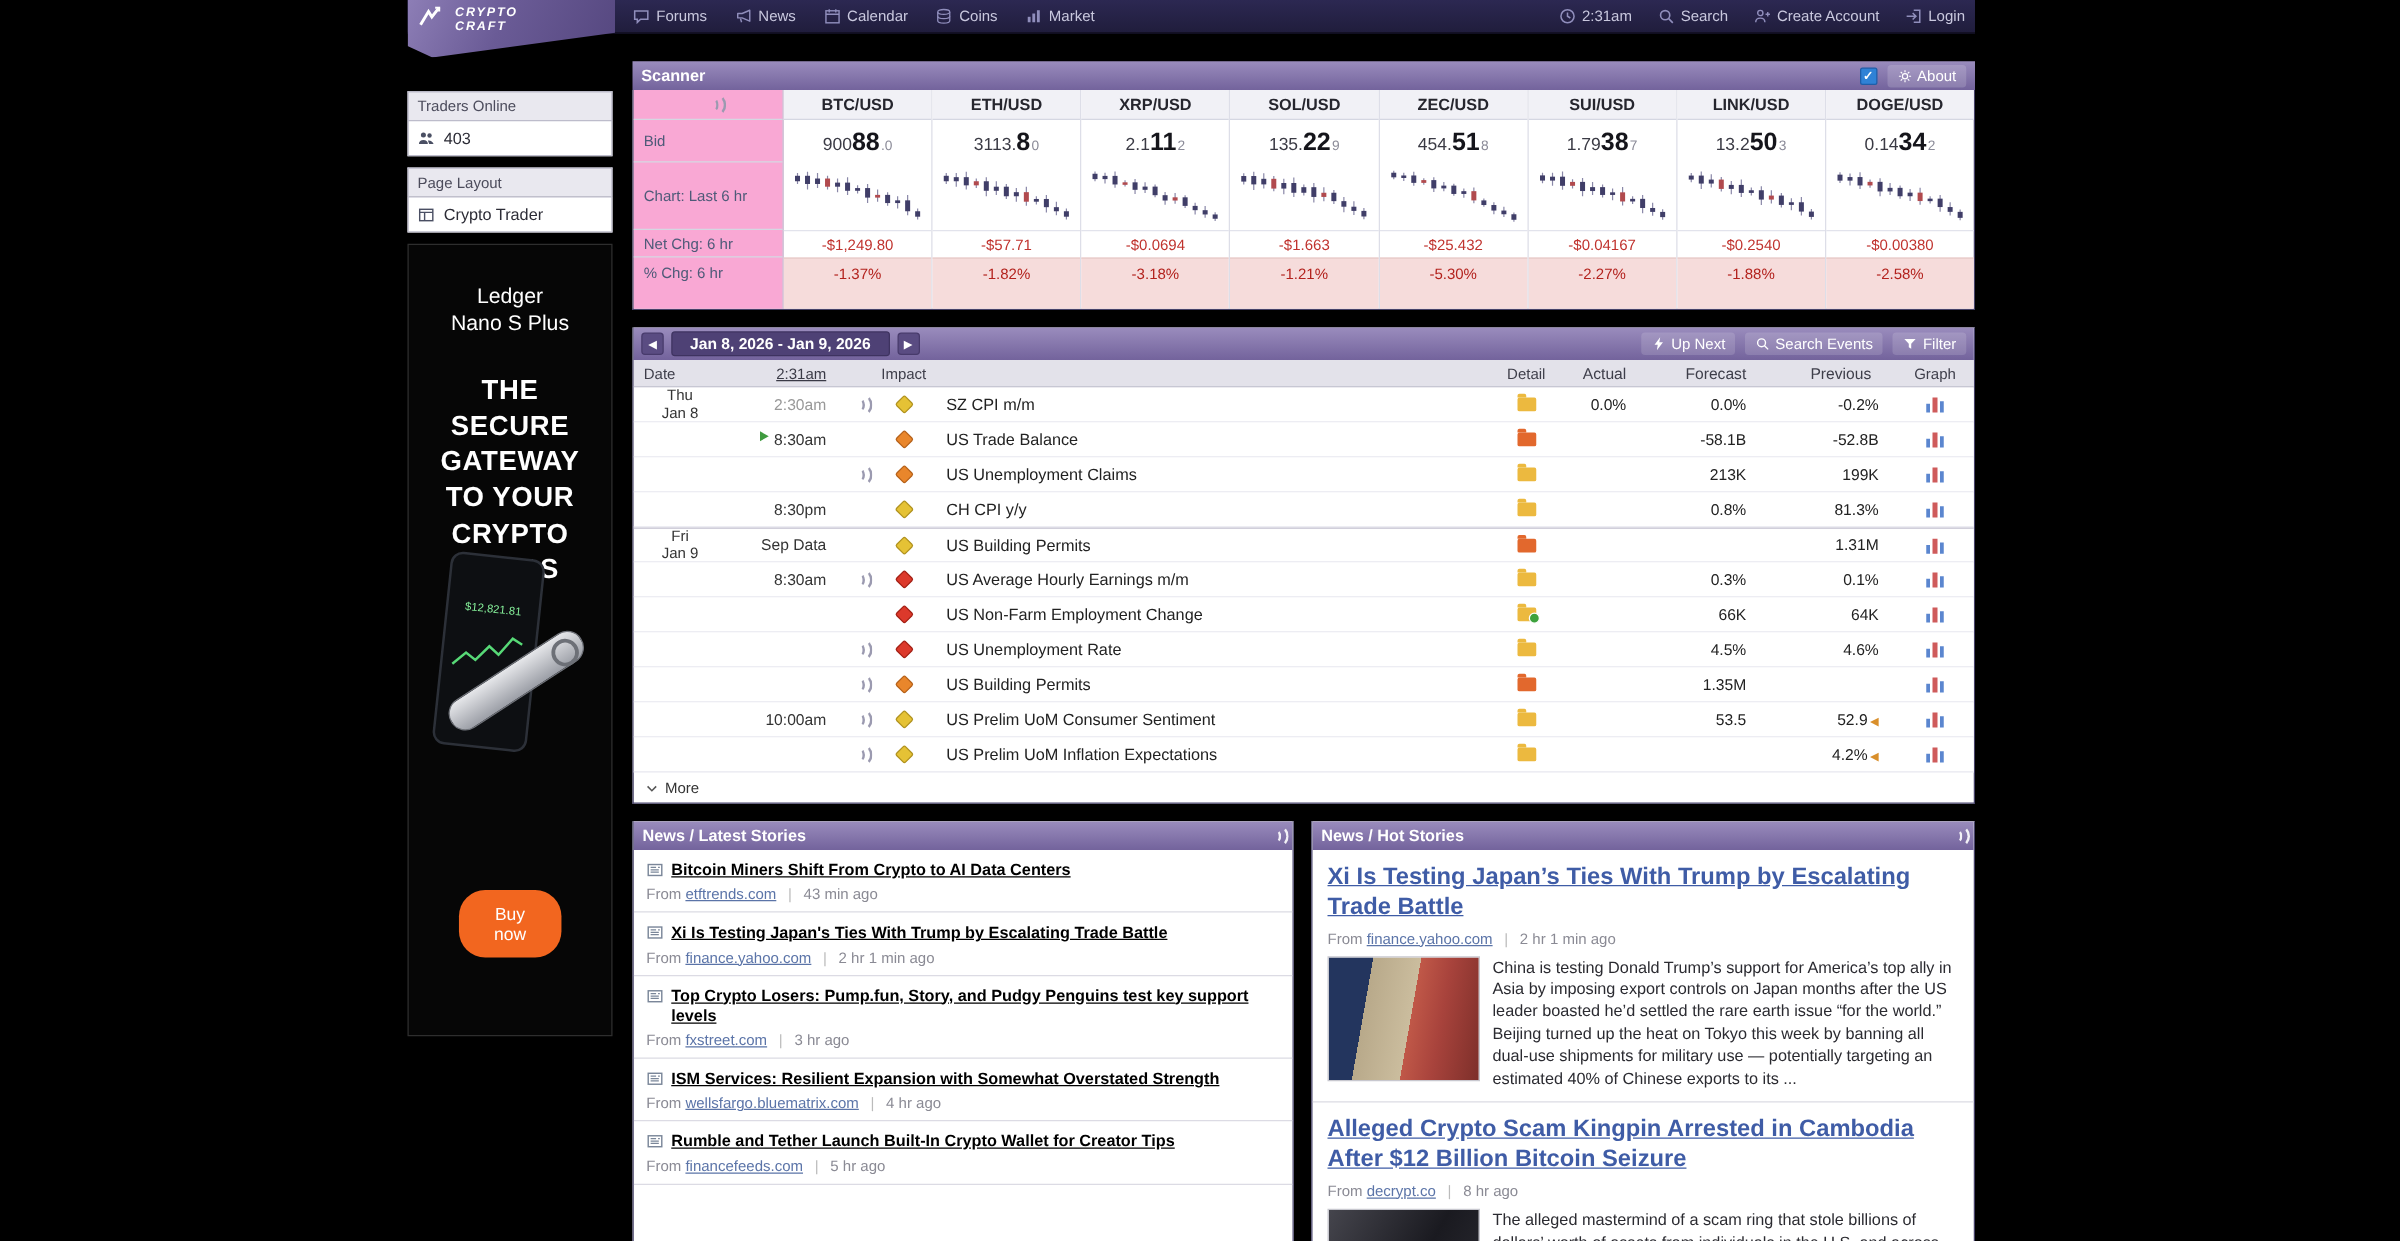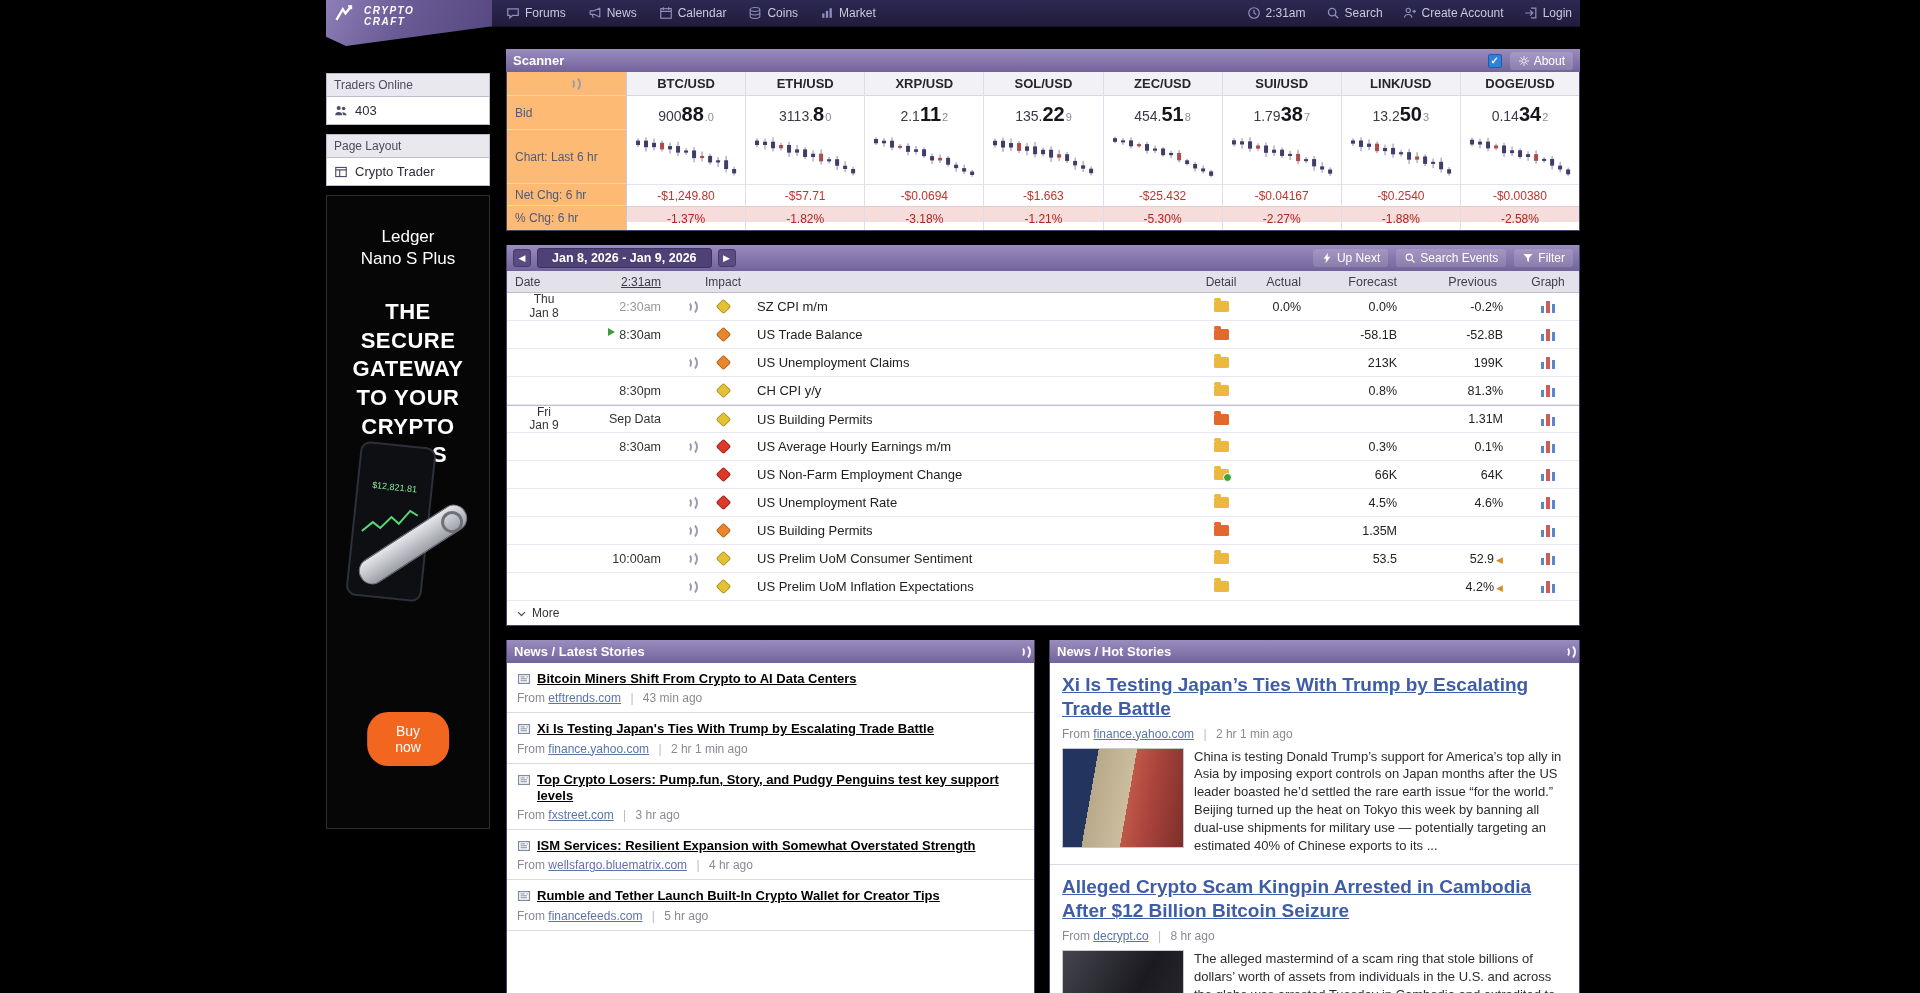--- a/index.html
+++ b/index.html
@@ -60,39 +60,39 @@
 
   
   .scanner{margin-bottom:14px}
   .chk{width:14px;height:14px;background:#2f82d6;border:1px solid #1e5ea8;border-radius:2px;color:#fff;
     font-size:10px;display:flex;align-items:center;justify-content:center;cursor:pointer;margin-right:8px}
   .chk::before{content:"✓"}
   .about-btn{display:flex;gap:4px;align-items:center;background:rgba(255,255,255,.16);padding:2px 8px;
     border-radius:3px;font-size:12px;font-weight:normal;cursor:pointer}
   .about-btn .ic{width:12px;height:12px;color:#fff}
   .scanner-body{display:flex;background:#fff;border:1px solid #47436a;border-top:none}
-  .scn-labels{width:120px;flex:none;background:#fdba74;border-right:1px solid #c6c9d8;
+  .scn-labels{width:120px;flex:none;background:#f9a8d4;border-right:1px solid #c6c9d8;
     font-size:12px;color:#4e5a78}
   .scn-labels>div{display:flex;align-items:center;padding-left:8px;border-bottom:1px solid #d5d7e2}
   .scn-labels>div:last-child{border-bottom:none}
   .lr1{height:24px;justify-content:center}
   .lr2{height:34px}.lr3{height:54px}.lr4{height:22px}.lr5{height:24px}
   .pair-cols{flex:1;display:flex}
   .pair-col{flex:1;border-left:1px solid #dddee8;text-align:center;min-width:0}
   .pair-col:first-of-type{border-left:none}
   .cell-sym{height:24px;line-height:24px;font-weight:bold;font-size:13px;background:#f1f1f6;
     border-bottom:1px solid #d5d7e2;color:#26262e;cursor:pointer}
   .cell-bid{height:34px;display:flex;align-items:baseline;justify-content:center;padding-top:7px}
   .bp{font-size:14px;color:#3a3a44}
   .bb{font-size:20px;font-weight:bold;color:#15151b}
   .bs{font-size:11px;color:#8b8b98;margin-left:1px}
   .cell-chart{height:54px;padding:3px 7px}
   .cell-chart svg{width:100%;height:100%}
   .cell-net{height:22px;line-height:22px;font-size:12px;color:#c0332e;border-top:1px solid #e2e3ec}
-  .cell-pct{height:16px;line-height:24px;font-size:12px;color:#b3221d;background:#f6dcdb;border-top:1px solid #e6c9c8}
+  .cell-pct{height:41px;line-height:24px;font-size:12px;color:#b3221d;background:#f6dcdb;border-top:1px solid #e6c9c8}
 
   
   .snd{position:relative;width:13px;height:14px;display:inline-block;flex:none}
   .snd::before,.snd::after{content:"";position:absolute;top:50%;left:2px;transform:translateY(-50%);
     border:2px solid transparent;border-right-color:#9b9ab0;border-radius:50%}
   .snd::before{width:5px;height:7px}
   .snd::after{width:11px;height:13px}
   .snd.w::before,.snd.w::after{border-right-color:rgba(255,255,255,.9)}
   .play{width:0;height:0;border-left:7px solid #3f9b3f;border-top:4.5px solid transparent;
     border-bottom:4.5px solid transparent;display:inline-block}

